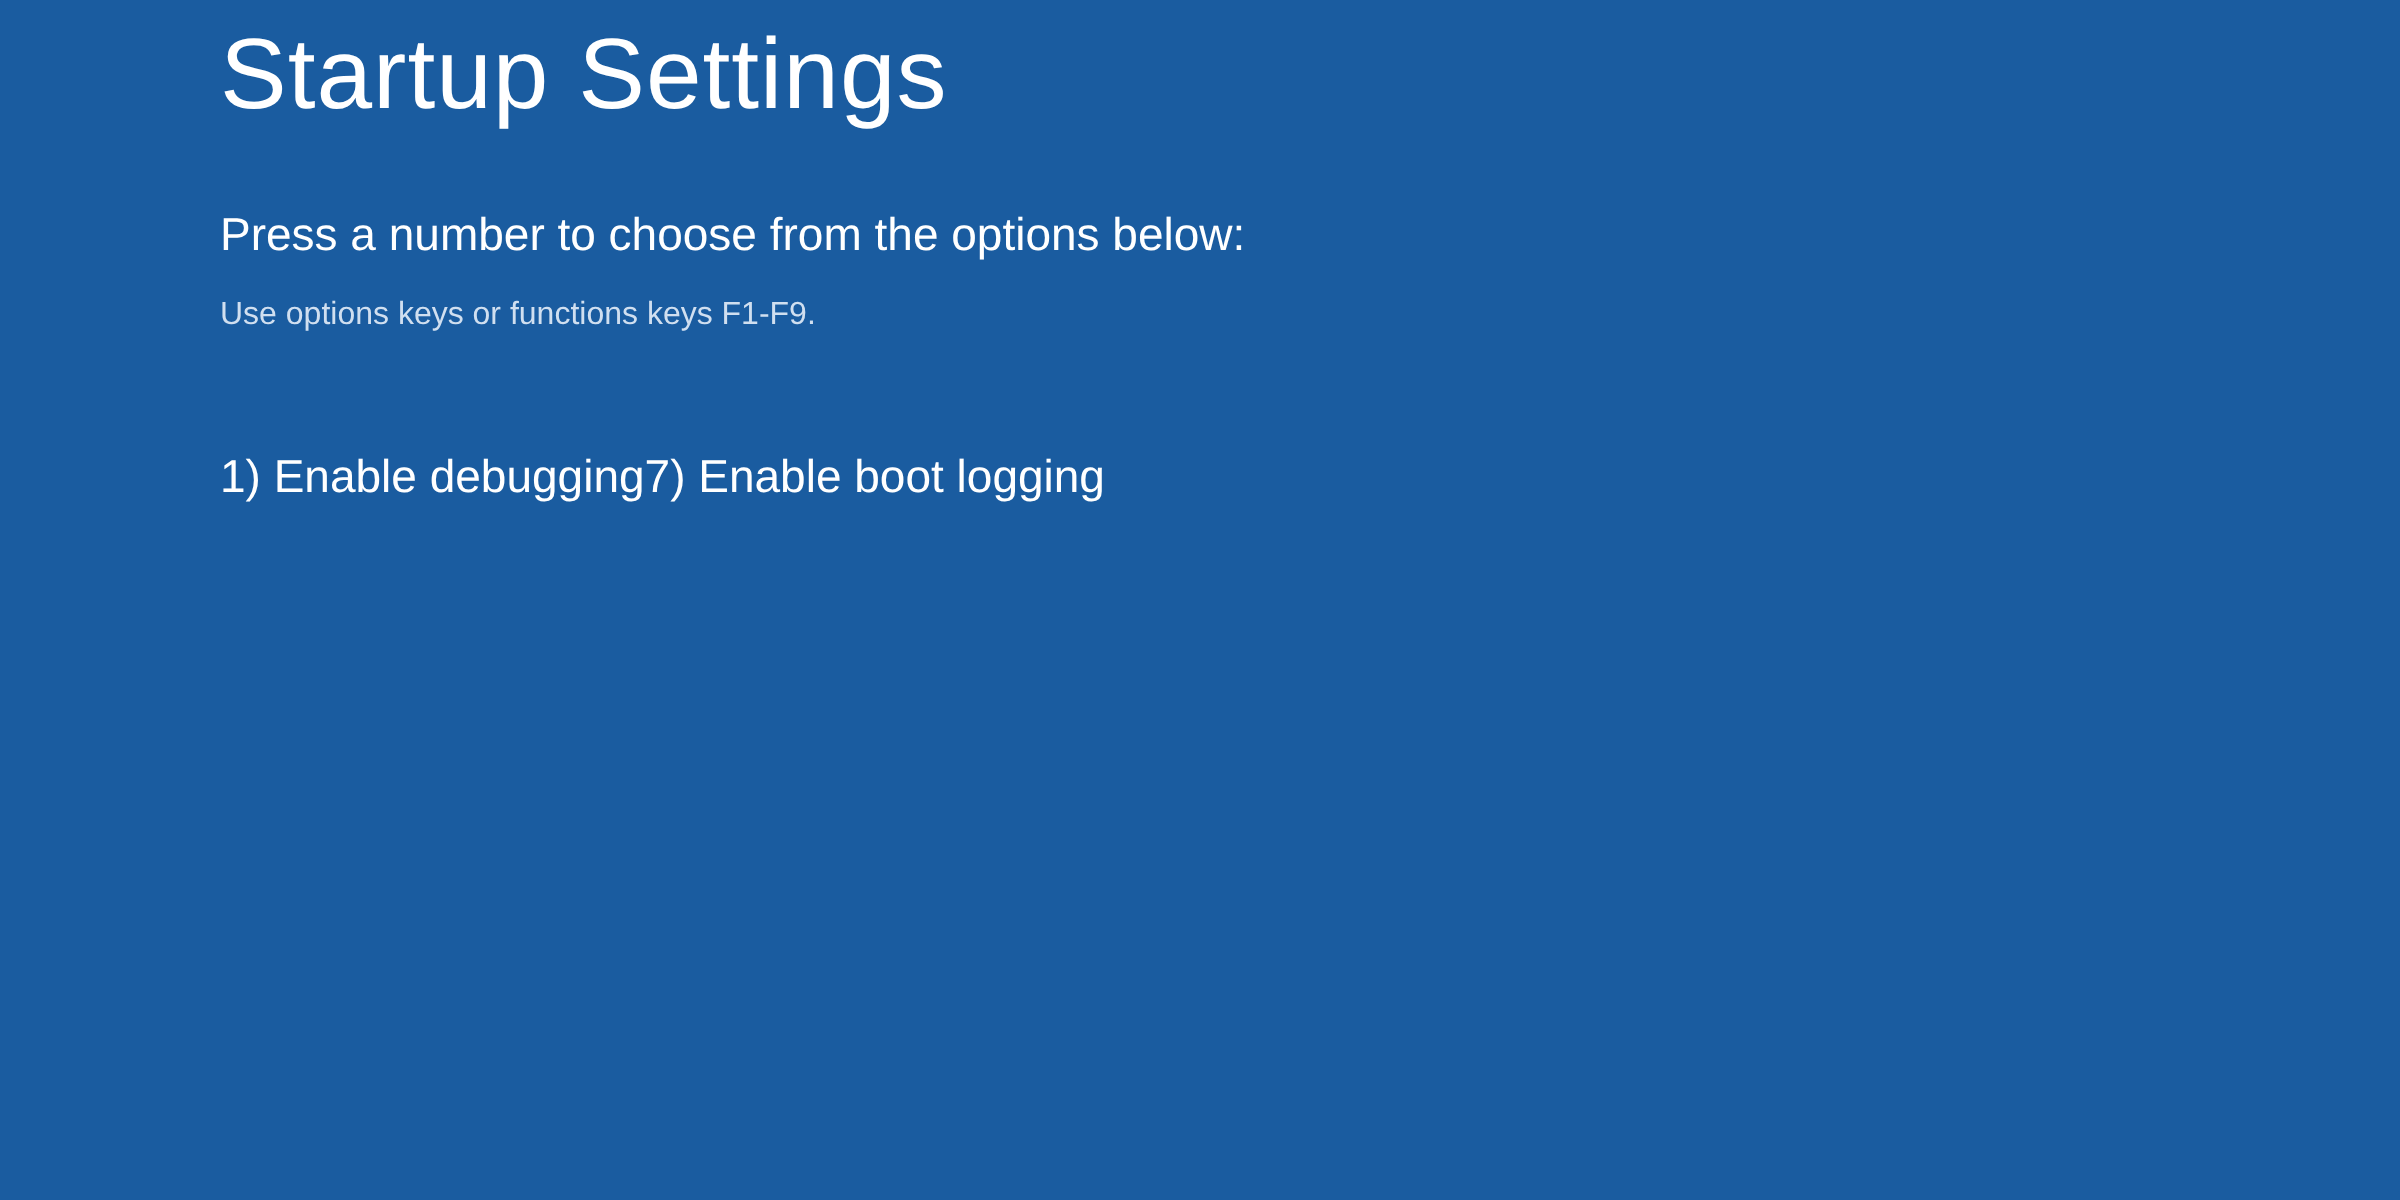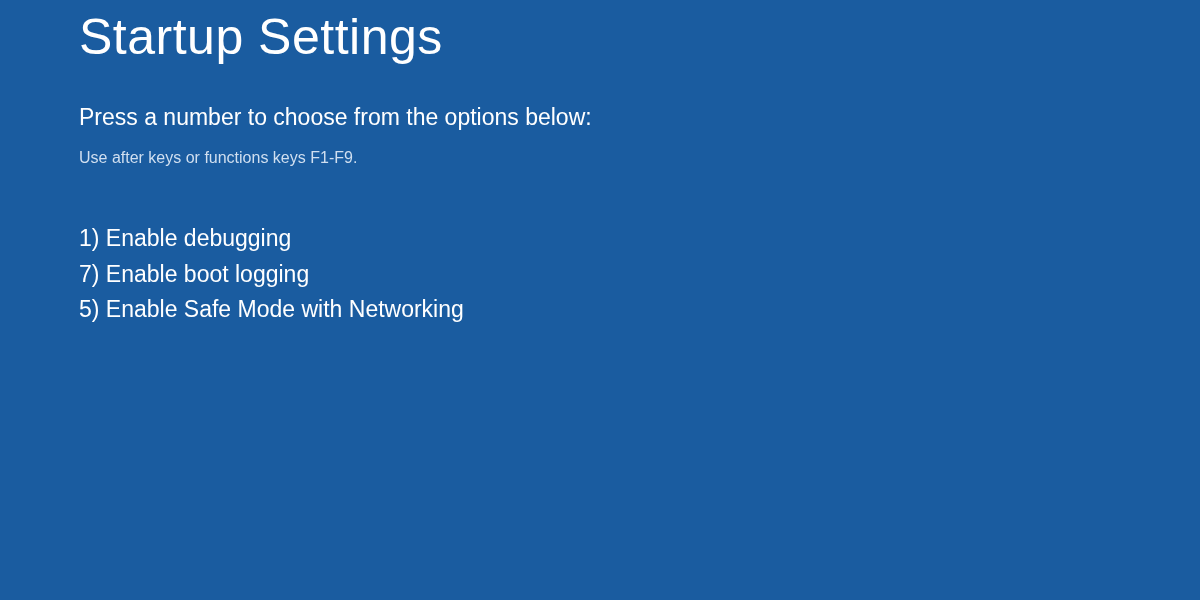--- a/index.html
+++ b/index.html
@@ -9,21 +9,21 @@
     }
     body {
       width: 1200px;
       height: 600px;
       background-color: #1a5ca0;
       font-family: "Segoe UI", "Segoe UI Light", Arial, sans-serif;
       color: #ffffff;
       overflow: hidden;
     }
     .container {
-      padding-left: 79px;
+      padding-left: 110px;
       padding-top: 8px;
     }
     .title {
       font-size: 50px;
       font-weight: 300;
       letter-spacing: 0.5px;
       margin-bottom: 38px;
     }
     .subtitle {
       font-size: 23px;
@@ -31,33 +31,32 @@
       margin-bottom: 18px;
     }
     .hint {
       font-size: 16px;
       font-weight: 300;
       color: #d0dff0;
       margin-bottom: 54px;
     }
     .options {
       display: flex;
-      flex-direction: column;
+      text-align: center;
     }
     .option {
       font-size: 23px;
       font-weight: 300;
       line-height: 1.55;
     }
   </style>
 </head>
 <body>
 
 <div class="container">
   <h1 class="title">Startup Settings</h1>
   <div class="subtitle">Press a number to choose from the options below:</div>
-  <div class="hint">Use after keys or functions keys F1-F9.</div>
+  <div class="hint">Use options keys or functions keys F1-F9.</div>
   <div class="options">
     <div class="option">1) Enable debugging</div>
     <div class="option">7) Enable boot logging</div>
-    <div class="option">5) Enable Safe Mode with Networking</div>
   </div>
 </div>
 
 </body></html>

